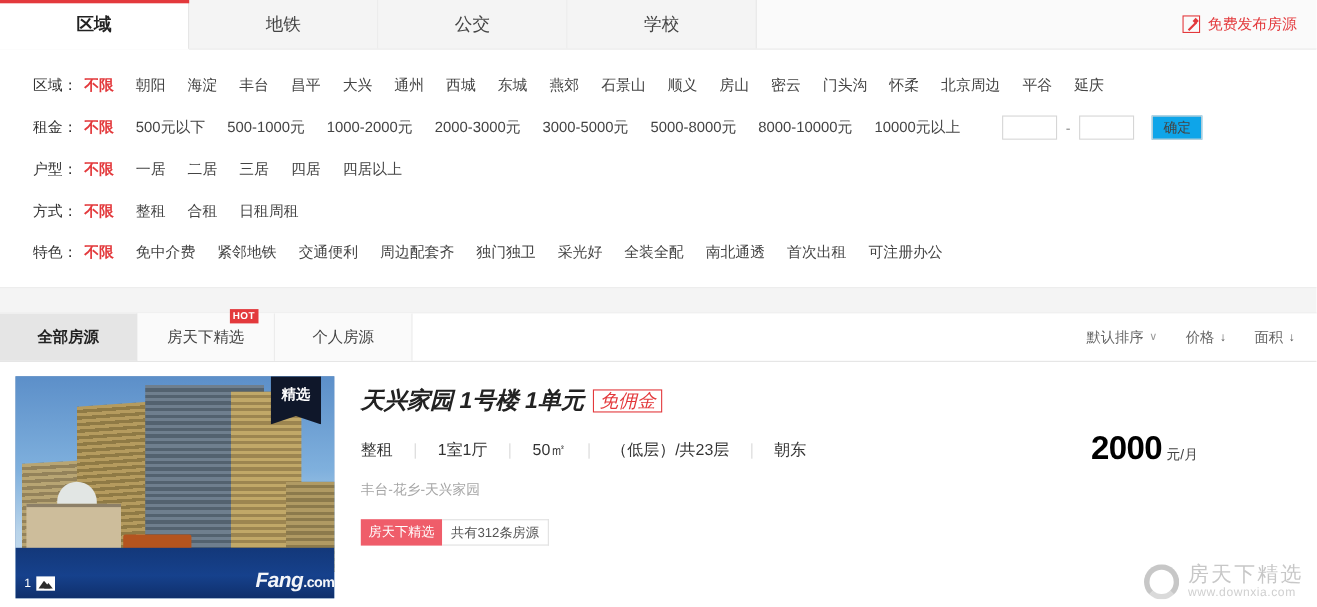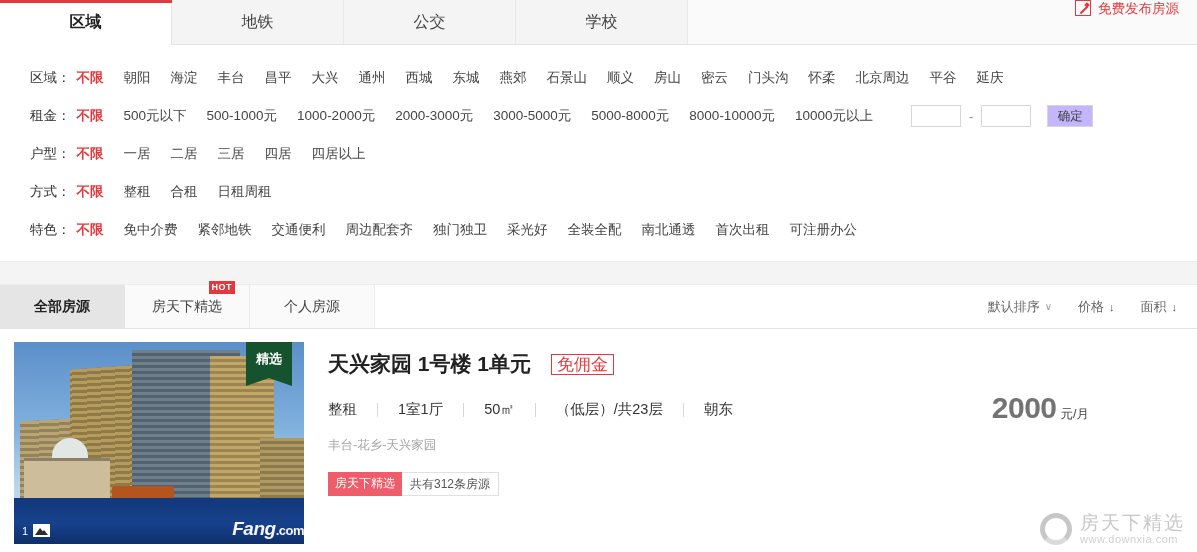--- a/index.html
+++ b/index.html
@@ -46,21 +46,21 @@
     font-weight: bold;
     color: #222;
     border-right: 1px solid #e4e4e4;
     border-bottom: 1px solid #ffffff;
     margin-bottom: -1px;
     z-index: 2;
   }
   .topbar-spacer { flex: 1; background: #fafafa; }
   .publish {
     display: flex;
-    align-items: flex-start;
+    align-items: center;
     gap: 7px;
     padding: 0 18px 0 0;
     color: #e3393c;
     font-size: 13.5px;
     cursor: pointer;
     background: #fafafa;
   }
   .pencil-ic {
     width: 16px; height: 16px;
     border: 1px solid #e3393c;
@@ -124,21 +124,21 @@
     font-family: "Liberation Sans", sans-serif;
     font-size: 12px;
     padding: 0 4px;
     outline: none;
   }
   .dash { color: #888; font-size: 13px; }
   .confirm-btn {
     height: 22px;
     min-width: 46px;
     border: 1px solid #d6d6d6;
-    background: #c4b5fd;
+    background: #0ea5e9;
     color: #444;
     font-family: "Liberation Sans", sans-serif;
     font-size: 12.5px;
     cursor: pointer;
     padding: 0 7px;
     margin-left: 8px;
   }
 
   
   .band {
@@ -265,21 +265,21 @@
   .truck {
     position: absolute; left: 98px; bottom: 44px;
     width: 62px; height: 14px;
     background: #b4541f;
     border-radius: 2px;
   }
   .ribbon {
     position: absolute;
     right: 12px; top: 0;
     width: 46px; height: 44px;
-    background: #14532d;
+    background: #0f172a;
     color: #fff;
     font-size: 13px;
     font-weight: bold;
     text-align: center;
     line-height: 34px;
     z-index: 3;
     clip-path: polygon(0 0, 100% 0, 100% 100%, 50% 82%, 0 100%);
   }
   .pic-count {
     position: absolute;
@@ -324,21 +324,22 @@
   .fangmark small { font-size: 13px; font-style: normal; font-weight: bold; }
 
   .info {
     flex: 1;
     padding: 8px 0 0 24px;
     min-width: 0;
   }
   .title-line {
     display: flex;
     align-items: center;
-    gap: 20px;
+    gap: 8px;
+    font-style: italic;
   }
   .title {
     font-size: 21px;
     font-weight: bold;
     color: #222;
     cursor: pointer;
     white-space: nowrap;
   }
   .nofee {
     border: 1px solid #e3393c;
@@ -390,21 +391,21 @@
     background: #fff;
   }
   .price-box {
     position: absolute;
     right: 108px;
     top: 62px;
     display: flex;
     align-items: baseline;
   }
   .price-num {
-    color: #737373;
+    color: #000000;
     font-size: 30px;
     font-weight: bold;
     letter-spacing: -0.5px;
   }
   .price-unit {
     color: #444;
     font-size: 12.5px;
     margin-left: 4px;
   }
 

